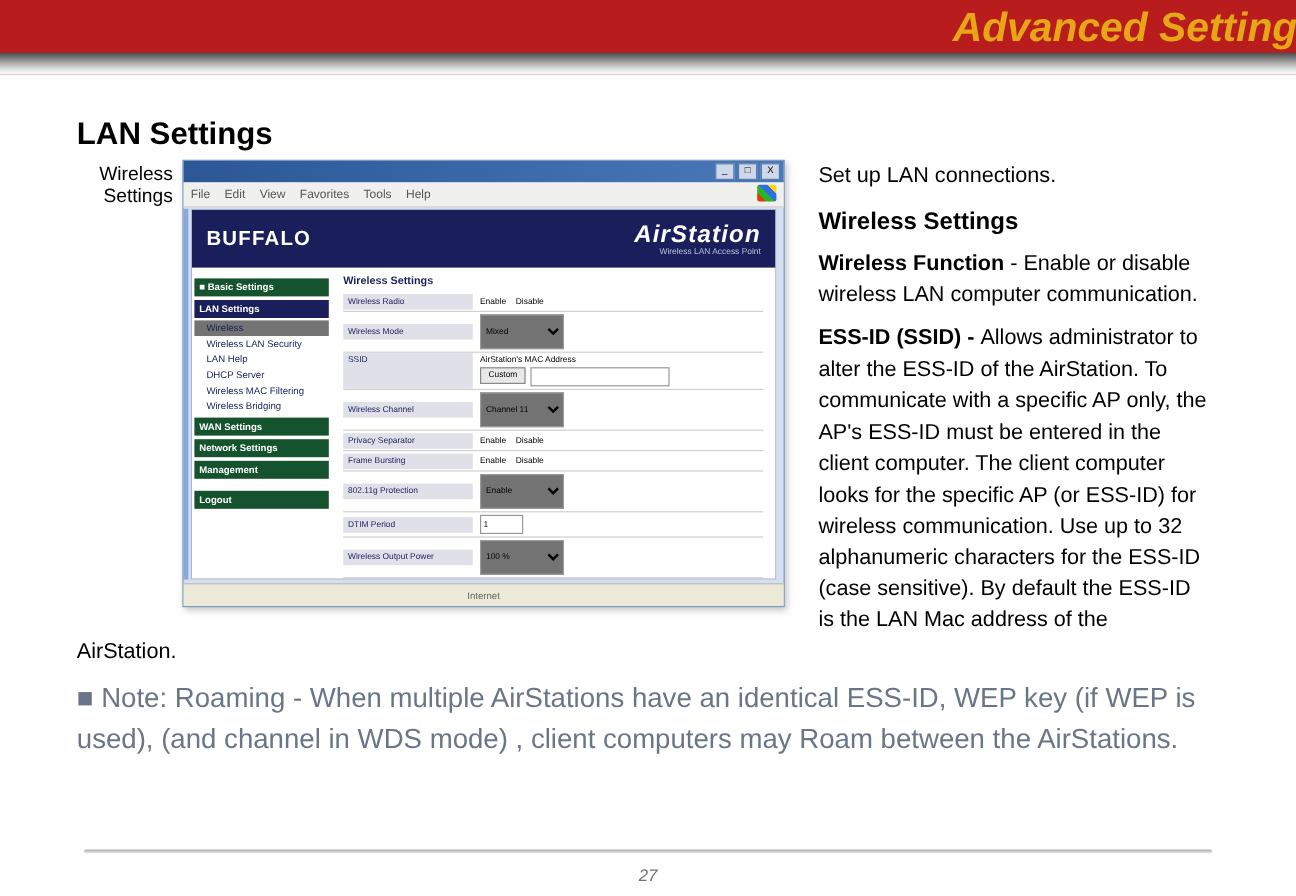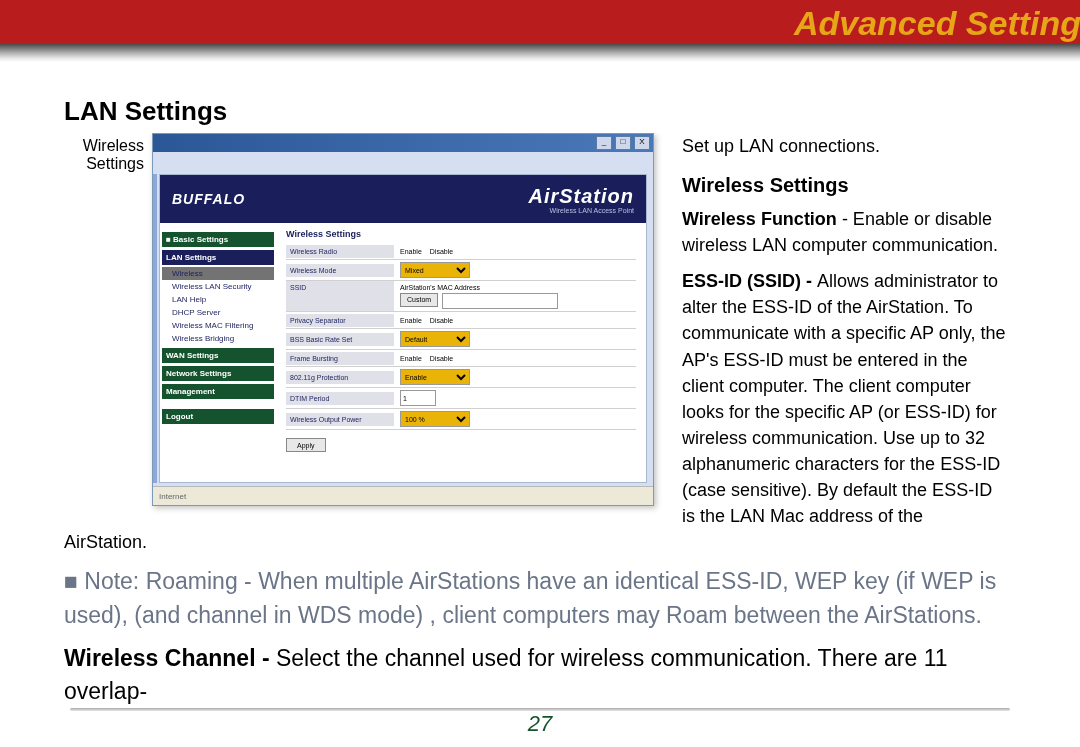--- a/index.html
+++ b/index.html
@@ -123,22 +123,21 @@
     height: 48px;
     background: #1a1f5c;
     display: flex;
     align-items: center;
     justify-content: space-between;
     padding: 0 12px;
   }
   .brand-left {
     color: #ffffff;
     font-weight: bold;
-    font-style: italic;
-    font-size: 14px;
+    font-size: 17px;
     letter-spacing: 1px;
     text-align: center;
   }
   .brand-right-wrap { text-align: right; }
   .brand-right {
     color: #ffffff;
     font-weight: bold;
     font-style: italic;
     font-size: 20px;
     letter-spacing: 1px;
@@ -206,24 +205,24 @@
     font-size: 7px;
   }
   .mini-input {
     height: 12px;
     width: 110px;
     border: 1px solid #999999;
     background: #ffffff;
     font-size: 7px;
   }
   .mini-select {
-    height: 16px;
+    height: 29px;
     width: 70px;
     border: 1px solid #999999;
-    background: #eab308;
+    background: #737373;
     font-size: 7px;
   }
   .mini-btn {
     height: 14px;
     border: 1px solid #888888;
     background: #e8e8e8;
     font-size: 7px;
     padding: 0 6px;
   }
   .apply-row {
@@ -234,21 +233,21 @@
     bottom: 0;
     left: 0;
     right: 0;
     height: 18px;
     background: #ece9d8;
     border-top: 1px solid #b8b8b8;
     font-size: 8px;
     color: #666666;
     display: flex;
     align-items: center;
-    justify-content: flex-start;
+    justify-content: center;
     padding: 0 6px;
     gap: 6px;
   }
   .scroll-thin {
     position: absolute;
     left: 0;
     top: 40px;
     bottom: 22px;
     width: 4px;
     background: #8aa8d8;
@@ -282,23 +281,23 @@
     height: 3px;
     background: linear-gradient(to bottom, #aaaaaa, #e8e8e8);
     border-radius: 2px;
   }
   .page-num {
     position: absolute;
     left: 0;
     right: 0;
     bottom: 10px;
     text-align: center;
-    color: #14532d;
+    color: #737373;
     font-style: italic;
-    font-size: 22px;
+    font-size: 14px;
   }
 </style>
 </head>
 <body>
 
 <div class="header-bar">
   <div class="header-title">Advanced Settings</div>
   <div class="header-gradient"></div>
 </div>
 
@@ -306,20 +305,29 @@
   <h1 class="section">LAN Settings</h1>
 
   <div class="wrap-area">
     <div class="screenshot-block">
       <div class="screenshot-caption">Wireless Settings</div>
       <div class="screenshot-window">
         <div class="win-titlebar">
           <div class="win-ctrl">_</div>
           <div class="win-ctrl">□</div>
           <div class="win-ctrl">X</div>
+        </div>
+        <div class="win-menubar">
+          <span>File</span>
+          <span>Edit</span>
+          <span>View</span>
+          <span>Favorites</span>
+          <span>Tools</span>
+          <span>Help</span>
+          <div class="win-flag"></div>
         </div>
         <div class="scroll-thin"></div>
         <div class="app-body">
           <div class="app-header">
             <div class="brand-left">BUFFALO</div>
             <div class="brand-right-wrap">
               <div class="brand-right">AirStation</div>
               <div class="brand-sub">Wireless LAN Access Point</div>
             </div>
           </div>
@@ -357,30 +365,30 @@
                 <div class="label" style="align-self:stretch;">SSID</div>
                 <div class="value" style="flex-direction:column;align-items:flex-start;gap:2px;">
                   <span>AirStation's MAC Address</span>
                   <div style="display:flex;gap:4px;">
                       <button class="mini-btn">Custom</button>
                       <input class="mini-input" style="">
                     </div>
                 </div>
               </div>
               <div class="setting-row">
+                <div class="label">Wireless Channel</div>
+                <div class="value">
+                    <select class="mini-select"><option>Channel 11</option></select>
+                  </div>
+              </div>
+              <div class="setting-row">
                 <div class="label">Privacy Separator</div>
                 <div class="value">
                     <span>Enable</span>
                     <span>Disable</span>
-                  </div>
-              </div>
-              <div class="setting-row">
-                <div class="label">BSS Basic Rate Set</div>
-                <div class="value">
-                    <select class="mini-select"><option>Default</option></select>
                   </div>
               </div>
               <div class="setting-row">
                 <div class="label">Frame Bursting</div>
                 <div class="value">
                     <span>Enable</span>
                     <span>Disable</span>
                   </div>
               </div>
               <div class="setting-row">
@@ -414,18 +422,17 @@
     <div class="right-text">
       <p>Set up LAN connections.</p>
       <h2>Wireless Settings</h2>
       <p><b>Wireless Function</b> - Enable or disable wireless LAN computer communication.</p>
       <p><b>ESS-ID (SSID) - </b><span>Allows administrator to alter the ESS-ID of the AirStation.  To communicate with a specific  AP only,  the AP's ESS-ID must be entered in the client computer.  The client computer looks for the specific AP (or ESS-ID) for wireless communication.  Use up to 32 alphanumeric characters for the ESS-ID (case sensitive).  By default the ESS-ID is the LAN Mac address of the AirStation.</span></p>
     </div>
   </div>
 
   <div class="below-text">
     <p class="note">■ Note:  Roaming - When multiple AirStations have an identical ESS-ID, WEP key (if WEP is used), (and channel in WDS mode) , client computers may Roam between the AirStations.</p>
-    <p><b>Wireless Channel  - </b><span>Select the channel used for wireless communication.  There are 11 overlap-</span></p>
   </div>
 </div>
 
 <div class="footer-rule"></div>
 <div class="page-num">27</div>
 
 </body></html>

